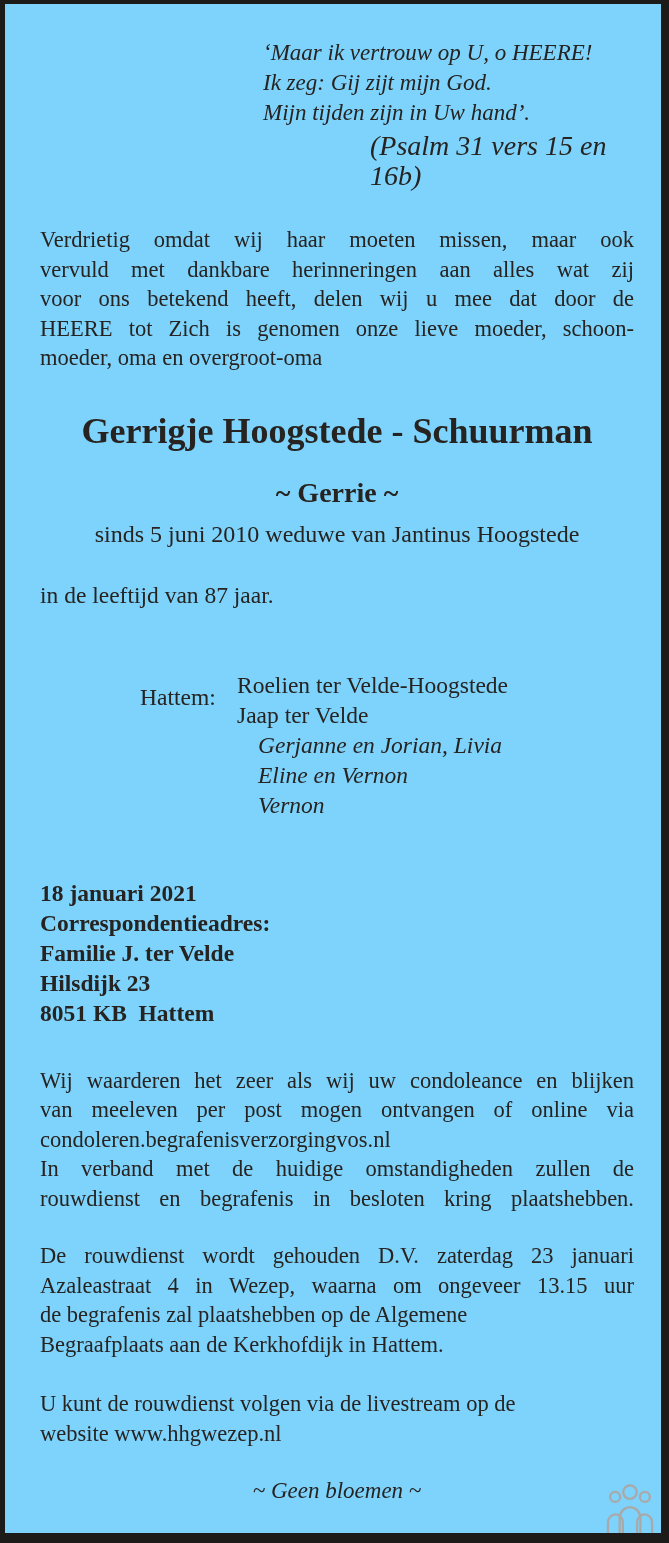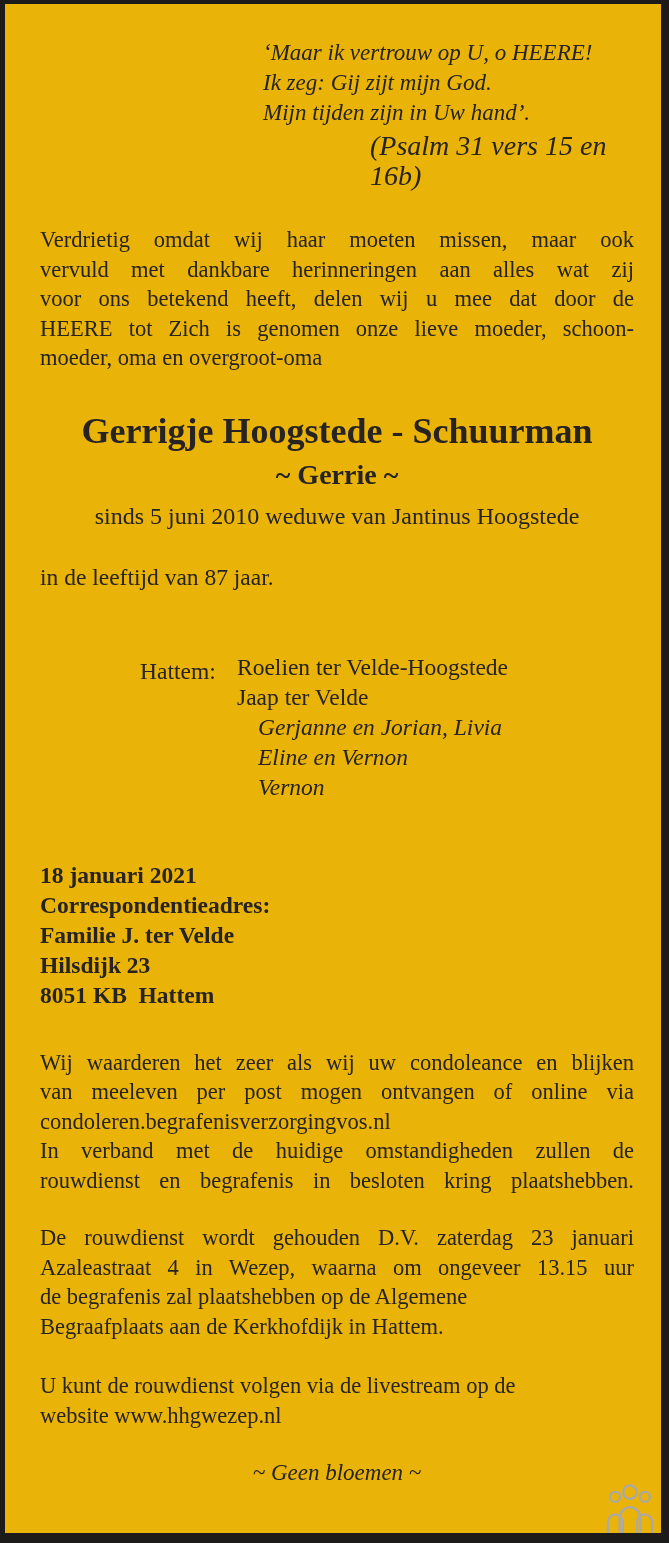--- a/index.html
+++ b/index.html
@@ -1,43 +1,43 @@
 <!DOCTYPE html>
 <html><head>
 <meta charset="utf-8">
 <style>
   html,body { margin:0; padding:0; background:#ffffff; }
   .ad-frame {
     width:669px; height:1543px; box-sizing:border-box;
     border-style:solid; border-color:#1c1b1a;
     border-width:4px 8px 10px 5px;
-    background:#eab308; overflow:hidden; position:relative;
+    background:#7dd3fc; overflow:hidden; position:relative;
     font-family:"Liberation Serif", serif; color:#262321;
   }
   .inner { padding:34px 27px 0 35px; }
 
   
   .quote { margin-left:223px; font-style:italic; font-size:23px; line-height:30px; }
   .quote-src { margin-left:107px; font-size:28px; margin-top:3px; }
 
   
   .para { font-size:22.5px; line-height:29.5px; }
   .para .ln { white-space:pre-wrap; }
   .para .ln.just { text-align:justify; text-align-last:justify; text-justify:inter-word; }
 
   .intro { margin-top:34px; }
 
   .name { margin-top:37px; text-align:center; font-weight:bold; font-size:36px; line-height:42px; }
-  .nick { margin-top:7px; text-align:center; font-weight:bold; font-size:28px; line-height:32px; }
+  .nick { margin-top:25px; text-align:center; font-weight:bold; font-size:28px; line-height:32px; }
   .widow { margin-top:10px; text-align:center; font-size:24px; line-height:30px; }
   .age { margin-top:32px; font-size:23.5px; line-height:29px; }
 
   .family { margin-top:60px; margin-left:100px; position:relative; padding-left:97px;
             font-size:23.5px; line-height:30px; }
-  .family .place { position:absolute; left:0; top:4px; }
+  .family .place { position:absolute; left:0; top:12px; }
   .family .gkid { font-style:italic; margin-left:21px; }
   .family .memory-note { font-style:italic; font-size:21px; margin-left:7px; }
 
   .corresp { margin-top:58px; font-size:23.5px; line-height:30px;font-weight:bold; }
   .corresp .ln { white-space:pre-wrap; }
 
   .condolence { margin-top:38px; }
   .service { margin-top:28px; }
   .livestream { margin-top:30px; }
 

